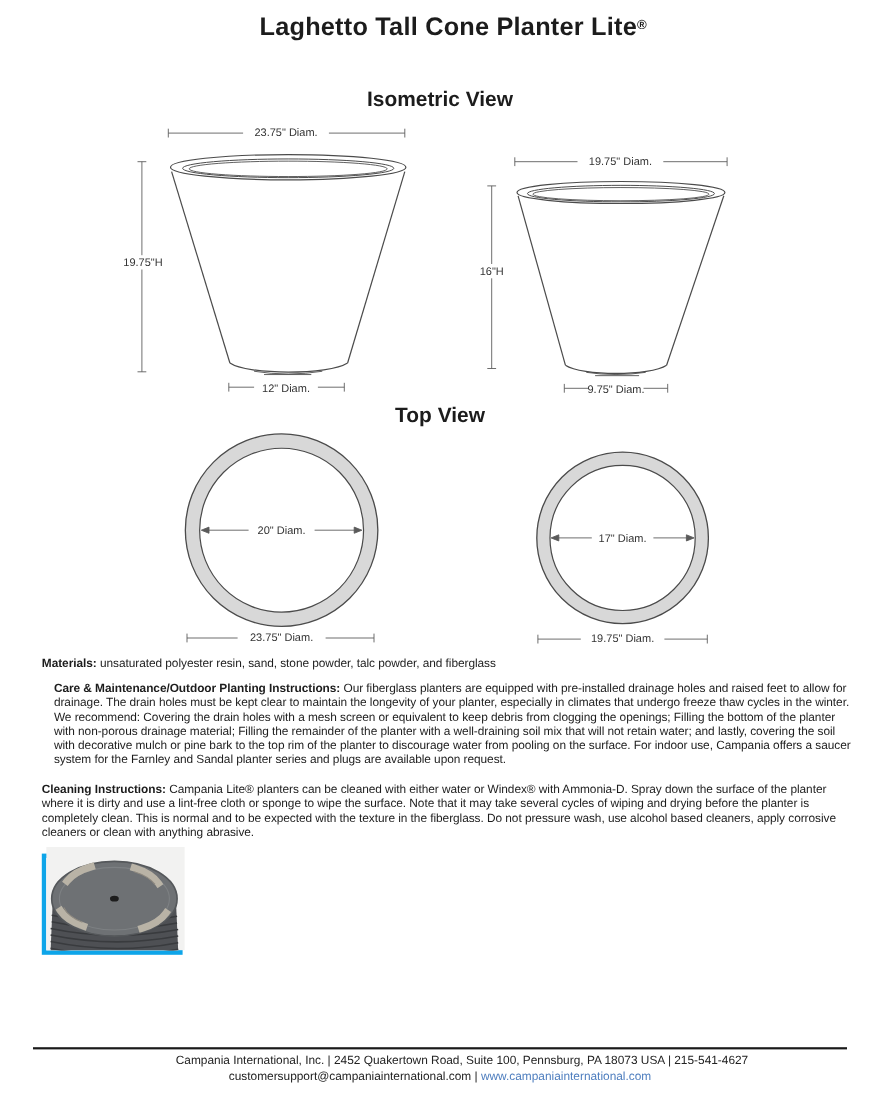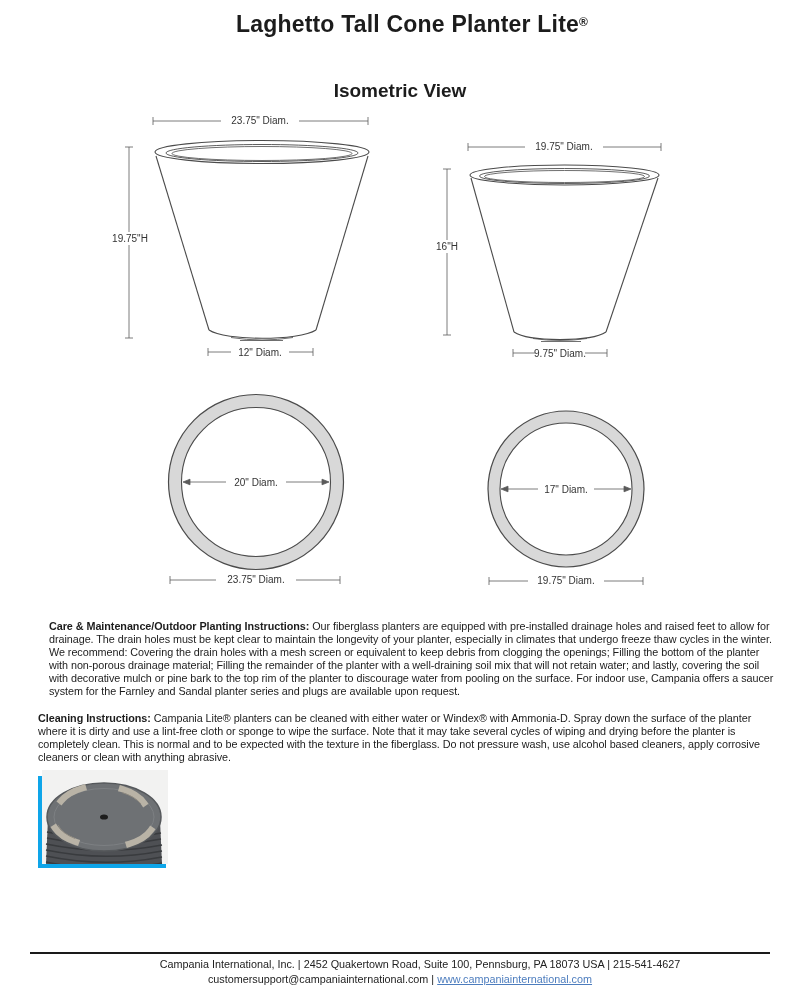--- a/index.html
+++ b/index.html
@@ -20,21 +20,21 @@
   #cleaning-para{top:712px;}
   .detail-box{position:absolute;left:38px;top:776px;width:128px;height:92px;
         border:4px solid #0ea5e9;box-sizing:border-box;background:#fff;}
   .detail-caption{position:absolute;top:2px;left:6px;font-family:"Liberation Serif", serif;
         font-style:italic;font-weight:bold;font-size:11.5px;color:#1a1a1a;}
   .detail-photo{position:absolute;left:0;bottom:0;width:126px;height:94px;}
   .footer-rule{position:absolute;left:30px;top:952px;width:740px;border-top:2px solid #1a1a1a;}
   .footer-line{position:absolute;left:0;width:100%;text-align:center;font-size:10.8px;color:#222;}
   #footer-line1{top:958px;margin-left:20px;}
   #footer-line2{top:973px;}
-  .footer-link{color:#4d7dbe;text-decoration:underline;cursor:pointer;}
+  .footer-link{color:#4d7dbe;cursor:pointer;}
   svg text{font-family:"Liberation Sans", sans-serif;font-size:10px;fill:#333;}
 </style>
 </head>
 <body>
 
 <div class="page">
 
   <div class="page-title"><span>Laghetto Tall Cone Planter Lite</span><sup>®</sup></div>
 
   <div class="section-heading" id="iso-heading">Isometric View</div>
@@ -100,20 +100,21 @@
     <text x="22" y="138" text-anchor="middle">16"H</text>
     <g stroke="#5a5a5a" stroke-width="0.8" fill="none">
       <line x1="88" y1="237" x2="88" y2="245"></line>
         <line x1="88" y1="241" x2="110" y2="241"></line>
       <line x1="160" y1="241" x2="182" y2="241"></line>
         <line x1="182" y1="237" x2="182" y2="245"></line>
     </g>
     <text x="135" y="245" text-anchor="middle">9.75" Diam.</text>
   </svg>
 
+  <div class="section-heading" id="top-heading">Top View</div>
 
   <svg class="drawing" style="left:156px;top:386px;" width="200" height="210" viewBox="0 0 200 210">
     <circle cx="100" cy="96" r="87.5" fill="#d8d8d8" stroke="#4b4b4b" stroke-width="1.2"></circle>
     <circle cx="100" cy="96" r="74.5" fill="#ffffff" stroke="#4b4b4b" stroke-width="1.1"></circle>
     <g stroke="#5a5a5a" stroke-width="0.8" fill="#5a5a5a">
       <polygon points="27,96 34,93.2 34,98.8"></polygon>
         <line x1="33" y1="96" x2="70" y2="96"></line>
       <line x1="130" y1="96" x2="167" y2="96"></line>
         <polygon points="173,96 166,93.2 166,98.8"></polygon>
     </g>
@@ -139,20 +140,21 @@
     <text x="88" y="94.5" text-anchor="middle">17" Diam.</text>
     <g stroke="#5a5a5a" stroke-width="0.8" fill="none">
       <line x1="11" y1="179" x2="11" y2="187"></line>
         <line x1="11" y1="183" x2="165" y2="183"></line>
         <line x1="165" y1="179" x2="165" y2="187"></line>
     </g>
     <rect x="50" y="176" width="76" height="13" fill="#ffffff"></rect>
     <text x="88" y="186" text-anchor="middle">19.75" Diam.</text>
   </svg>
 
+  <div class="para" id="materials-para"><b>Materials:</b><span> unsaturated polyester resin, sand, stone powder, talc powder, and fiberglass</span></div>
 
   <div class="para" id="care-para"><b>Care &amp; Maintenance/Outdoor Planting Instructions:</b><span> Our fiberglass planters are equipped with pre-installed drainage holes and raised feet to allow for drainage. The drain holes must be kept clear to maintain the longevity of your planter, especially in climates that undergo freeze thaw cycles in the winter. We recommend: Covering the drain holes with a mesh screen or equivalent to keep debris from clogging the openings; Filling the bottom of the planter with non-porous drainage material; Filling the remainder of the planter with a well-draining soil mix that will not retain water; and lastly, covering the soil with decorative mulch or pine bark to the top rim of the planter to discourage water from pooling on the surface. For indoor use, Campania offers a saucer system for the Farnley and Sandal planter series and plugs are available upon request.</span></div>
 
   <div class="para" id="cleaning-para"><b>Cleaning Instructions:</b><span> Campania Lite® planters can be cleaned with either water or Windex® with Ammonia-D. Spray down the surface of the planter where it is dirty and use a lint-free cloth or sponge to wipe the surface. Note that it may take several cycles of wiping and drying before the planter is completely clean. This is normal and to be expected with the texture in the fiberglass. Do not pressure wash, use alcohol based cleaners, apply corrosive cleaners or clean with anything abrasive.</span></div>
 
   <div class="detail-box">
     <div class="detail-caption">Detail of pot feet</div>
     <svg class="detail-photo" viewBox="0 0 126 94">
       <rect x="0" y="0" width="126" height="94" fill="#f2f2f1"></rect>
 

